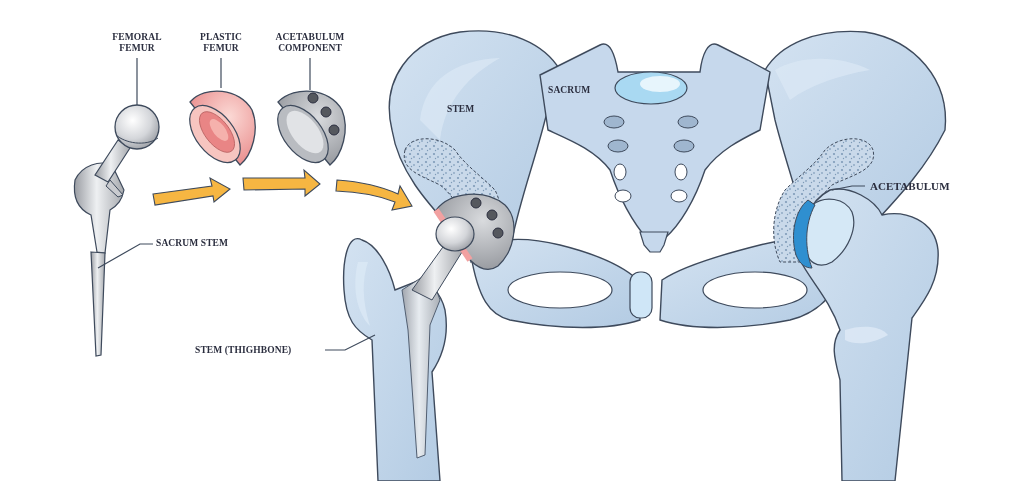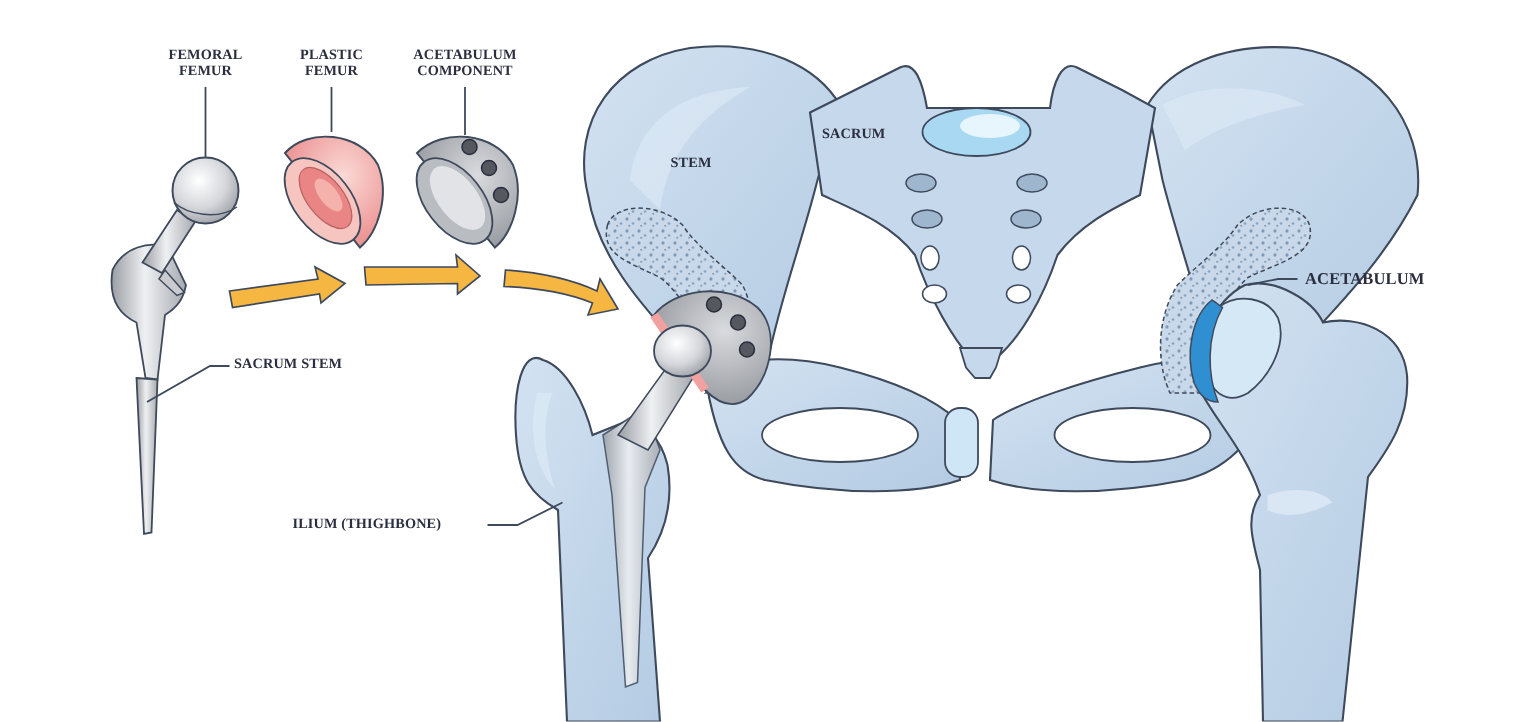--- a/index.html
+++ b/index.html
@@ -160,16 +160,16 @@
 </div>
 <div class="label" style="left:191px; top:32px; width:60px;text-align:center;">
   <div>PLASTIC</div>
   <div>FEMUR</div>
 </div>
 <div class="label" style="left:268px; top:32px; width:84px;">
   <div>ACETABULUM</div>
   <div>COMPONENT</div>
 </div>
 <div class="label left" style="left:156px; top:238px;">SACRUM STEM</div>
-<div class="label left" style="left:195px; top:345px;">ILIUM (THIGHBONE)</div>
+<div class="label left" style="left:195px; top:345px;">STEM (THIGHBONE)</div>
 <div class="label left" style="left:447px; top:104px;">STEM</div>
 <div class="label left" style="left:548px; top:85px;">SACRUM</div>
 <div class="label left big" style="left:870px; top:179px;">ACETABULUM</div>
 
 </body></html>

